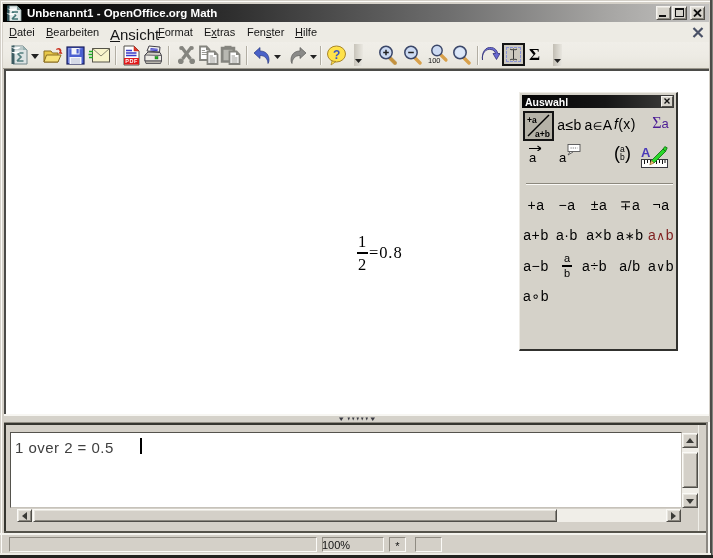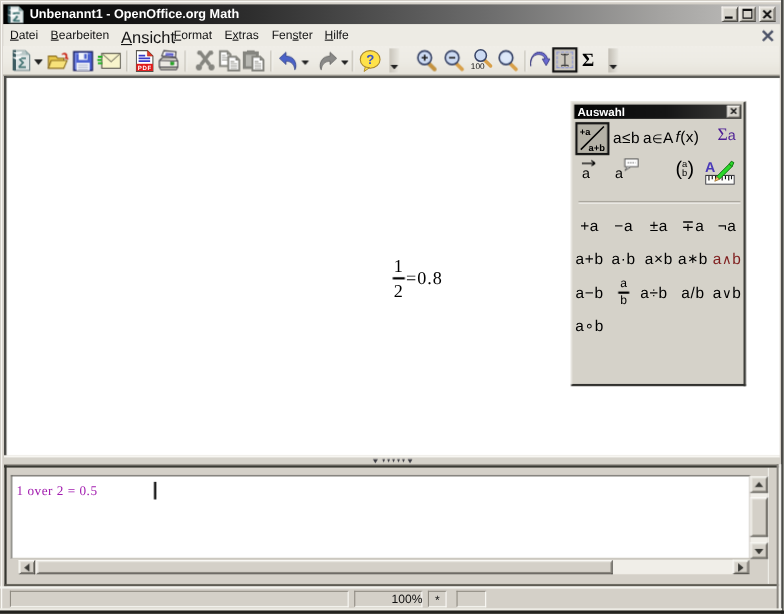--- a/index.html
+++ b/index.html
@@ -294,21 +294,21 @@
 <div class="a" style="left:4px;top:422px;width:705px;height:1px;background:#8f8b82"></div>
 <div class="a" style="left:4px;top:423px;width:705px;height:2px;background:#35352f"></div>
 <div class="a" style="left:4px;top:423px;width:2px;height:110px;background:#35352f"></div>
 <div class="a" style="left:4px;top:531px;width:705px;height:2px;background:#55534b"></div>
 <div class="a" style="left:0px;top:533px;width:709px;height:2px;background:#f4f3ee"></div>
 <div class="a" style="left:698px;top:425px;width:1px;height:106px;background:#f0efe9"></div>
 <div class="a" style="left:706px;top:422px;width:2px;height:131px;background:#8a8781"></div>
 <div class="a" style="left:708px;top:422px;width:2px;height:132px;background:#f6f5f1"></div>
 
 <div class="a" style="left:10px;top:432px;width:672px;height:76px;background:#fff;border:1px solid;border-color:#55534d #c6c2ba #c6c2ba #55534d"></div>
-<div class="t" style="left:15px;top:439px;font-family:Liberation Serif, serif;font-size:12px;letter-spacing:0.47px;color:#a21caf">1 over 2 = 0.5</div>
+<div class="t" style="left:15px;top:439px;font-family:Liberation Sans, sans-serif;font-size:15px;letter-spacing:0.47px;color:#404040">1 over 2 = 0.5</div>
 <div class="a" style="left:140px;top:438px;width:2px;height:16px;background:#000"></div>
 
 <div class="a" style="left:682px;top:433px;width:16px;height:75px;background:#f0eee8"></div>
 <div class="a" style="left:682px;top:433px;width:16px;height:15px;background:#d4d0c8;border:1px solid;border-color:#fbfaf7 #504e49 #504e49 #fbfaf7;box-shadow:inset 1px 1px 0 #e8e6df,inset -1px -1px 0 #8a877f"></div>
 <svg class="a" style="left:686px;top:438px" width="8" height="5" viewBox="0 0 8 5">
     <path d="M4 0 L8 5 L0 5 Z" fill="#3a3a36"></path>
   </svg>
 <div class="a" style="left:682px;top:452px;width:16px;height:36px;background:#d4d0c8;border:1px solid;border-color:#fbfaf7 #504e49 #504e49 #fbfaf7;box-shadow:inset 1px 1px 0 #e8e6df,inset -1px -1px 0 #8a877f"></div>
 <div class="a" style="left:682px;top:493px;width:16px;height:15px;background:#d4d0c8;border:1px solid;border-color:#fbfaf7 #504e49 #504e49 #fbfaf7;box-shadow:inset 1px 1px 0 #e8e6df,inset -1px -1px 0 #8a877f"></div>
 <svg class="a" style="left:686px;top:499px" width="8" height="5" viewBox="0 0 8 5">
@@ -321,16 +321,16 @@
     <path d="M0 4 L5 0 L5 8 Z" fill="#3a3a36"></path>
   </svg>
 <div class="a" style="left:33px;top:509px;width:524px;height:13px;background:#d4d0c8;border:1px solid;border-color:#fbfaf7 #504e49 #504e49 #fbfaf7;box-shadow:inset 1px 1px 0 #e8e6df,inset -1px -1px 0 #8a877f"></div>
 <div class="a" style="left:666px;top:509px;width:15px;height:13px;background:#d4d0c8;border:1px solid;border-color:#fbfaf7 #504e49 #504e49 #fbfaf7;box-shadow:inset 1px 1px 0 #e8e6df,inset -1px -1px 0 #8a877f"></div>
 <svg class="a" style="left:671px;top:512px" width="5" height="8" viewBox="0 0 5 8">
     <path d="M5 4 L0 0 L0 8 Z" fill="#3a3a36"></path>
   </svg>
 
 <div class="a" style="left:9px;top:537px;width:308px;height:15px;border:1px solid;border-color:#8f8b82 #fbfaf7 #fbfaf7 #8f8b82;background:#d4d0c8"></div>
 <div class="a" style="left:322px;top:537px;width:62px;height:15px;border:1px solid;border-color:#8f8b82 #fbfaf7 #fbfaf7 #8f8b82;background:#d4d0c8"></div>
-<div class="t" style="left:322px;top:539px;width:62px;text-align:right;font-size:11px;color:#111">100%</div>
+<div class="t" style="left:322px;top:539px;width:62px;text-align:left;font-size:11px;color:#111">100%</div>
 <div class="a" style="left:389px;top:537px;width:17px;height:15px;border:1px solid;border-color:#8f8b82 #fbfaf7 #fbfaf7 #8f8b82;background:#d4d0c8"></div>
 <div class="t" style="left:389px;top:540px;width:17px;text-align:center;font-size:11px;color:#111">*</div>
 <div class="a" style="left:415px;top:537px;width:27px;height:15px;border:1px solid;border-color:#8f8b82 #fbfaf7 #fbfaf7 #8f8b82;background:#d4d0c8"></div>
 
 </body></html>

